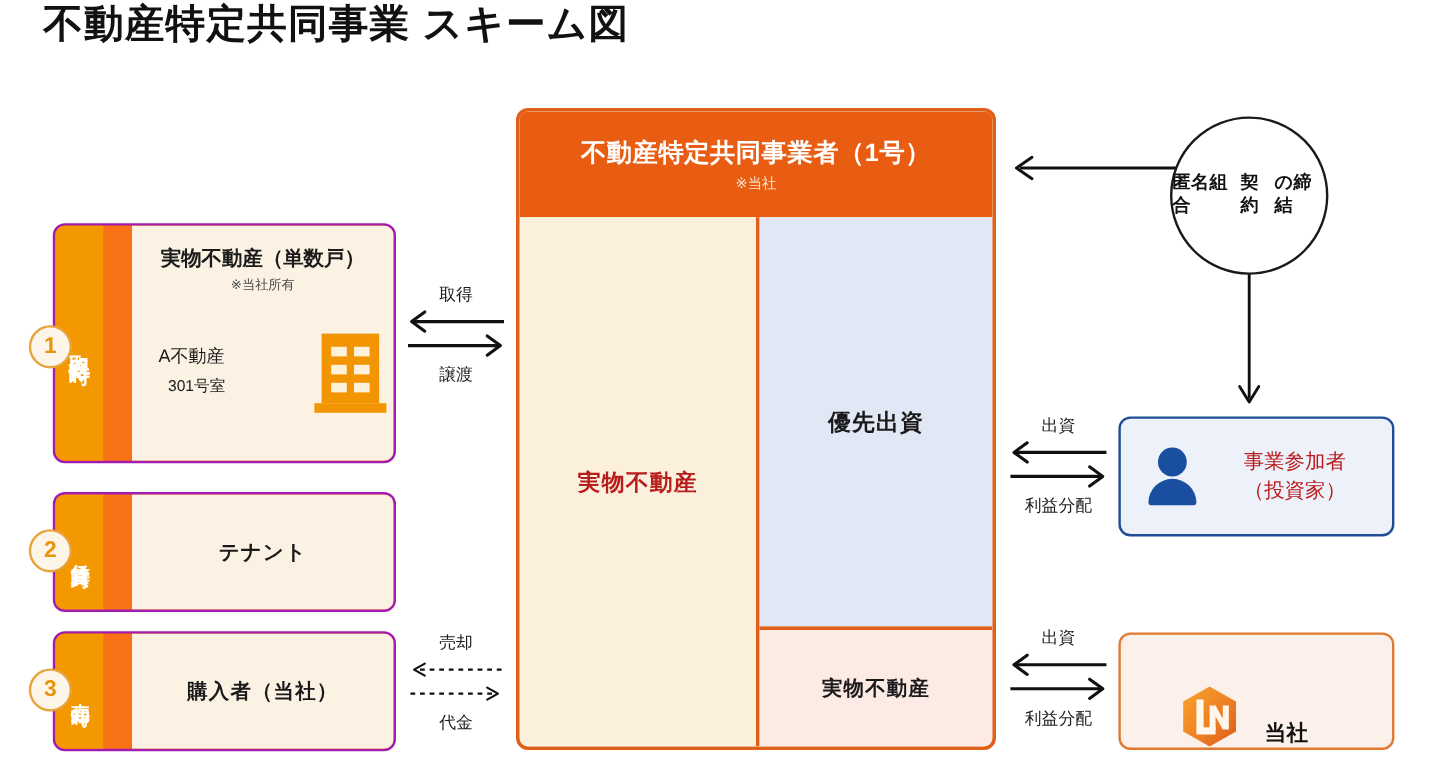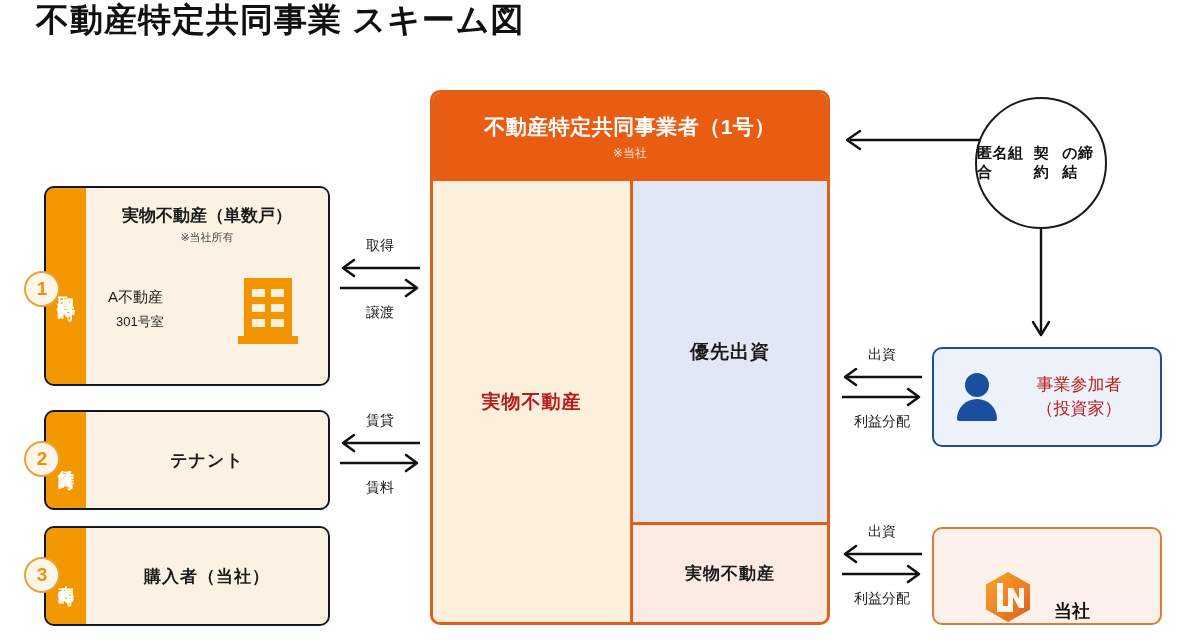--- a/index.html
+++ b/index.html
@@ -17,26 +17,27 @@
   
   .title{
     position:absolute;left:36px;top:-2px;
     font-size:33px;font-weight:bold;letter-spacing:1px;
     color:#111111;white-space:nowrap;
   }
 
   
   .step-card{
     position:absolute;
-    border:2px solid #0f172a;
+    border:2px solid #a21caf;
     border-radius:10px;
     box-sizing:border-box;
-    background:#c2410c;
+    background:#f97316;
     display:flex;
     overflow:hidden;
+    gap:24px;
   }
   .step-side{
     width:40px;flex:0 0 40px;
     background:#F39800;
     display:flex;align-items:center;justify-content:center;
   }
   .step-side-label{
     color:#ffffff;font-weight:bold;font-size:18px;
     writing-mode:vertical-rl;
     letter-spacing:3px;
@@ -246,33 +247,33 @@
       <svg width="84" height="44" viewBox="0 0 84 44">
         <line x1="82" y1="11" x2="6" y2="11" stroke="#111" stroke-width="2.6"></line>
         <polyline points="16,3 5,11 16,19" fill="none" stroke="#111" stroke-width="2.6" stroke-linecap="round" stroke-linejoin="round"></polyline>
         <line x1="2" y1="31" x2="78" y2="31" stroke="#111" stroke-width="2.6"></line>
         <polyline points="68,23 79,31 68,39" fill="none" stroke="#111" stroke-width="2.6" stroke-linecap="round" stroke-linejoin="round"></polyline>
       </svg>
     </div>
     <div class="arrow-label bottom">譲渡</div>
   </div>
 
-  <div class="arrow-group" style="left:338px;top:413px;">
-    <div class="arrow-label top">賃貸</div>
+
+  <div class="arrow-group" style="left:338px;top:528px;">
+    <div class="arrow-label top">売却</div>
     <div class="arrow-rows">
       <svg width="84" height="44" viewBox="0 0 84 44">
-        <line x1="82" y1="11" x2="6" y2="11" stroke="#111" stroke-width="2.6"></line>
-        <polyline points="16,3 5,11 16,19" fill="none" stroke="#111" stroke-width="2.6" stroke-linecap="round" stroke-linejoin="round"></polyline>
-        <line x1="2" y1="31" x2="78" y2="31" stroke="#111" stroke-width="2.6"></line>
-        <polyline points="68,23 79,31 68,39" fill="none" stroke="#111" stroke-width="2.6" stroke-linecap="round" stroke-linejoin="round"></polyline>
-      </svg>
-    </div>
-    <div class="arrow-label bottom">賃料</div>
-  </div>
-
+        <line x1="80" y1="11" x2="10" y2="11" stroke="#111" stroke-width="1.8" stroke-dasharray="4 4"></line>
+        <polyline points="16,6 7,11 16,16" fill="none" stroke="#111" stroke-width="1.8" stroke-linecap="round" stroke-linejoin="round"></polyline>
+        <line x1="4" y1="31" x2="74" y2="31" stroke="#111" stroke-width="1.8" stroke-dasharray="4 4"></line>
+        <polyline points="68,26 77,31 68,36" fill="none" stroke="#111" stroke-width="1.8" stroke-linecap="round" stroke-linejoin="round"></polyline>
+      </svg>
+    </div>
+    <div class="arrow-label bottom">代金</div>
+  </div>
 
   <div class="center-box">
     <div class="center-head">
       <div class="center-head-title">不動産特定共同事業者（1号）</div>
       <div class="center-head-sub">※当社</div>
     </div>
     <div class="center-body">
       <div class="col-left">
         <span>実物不動産</span>
       </div>

